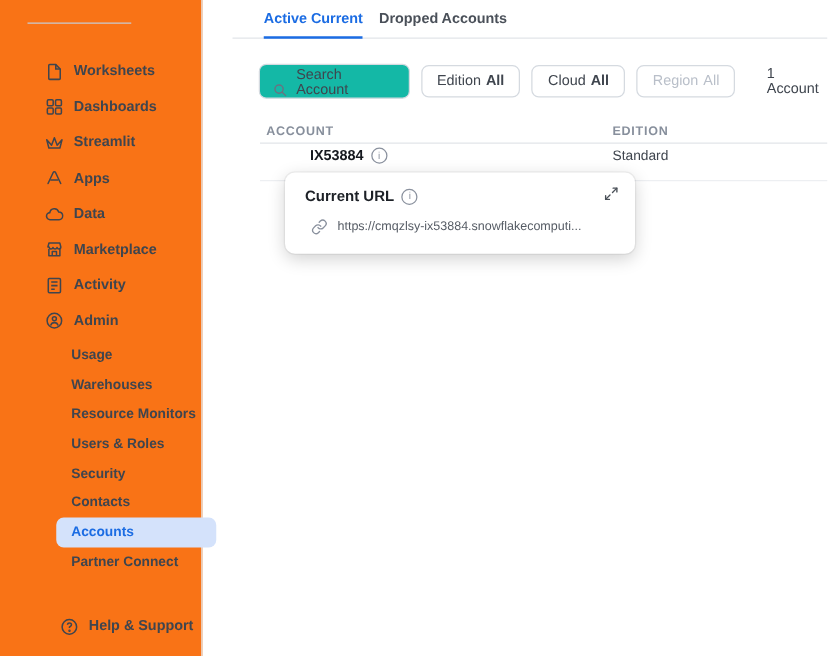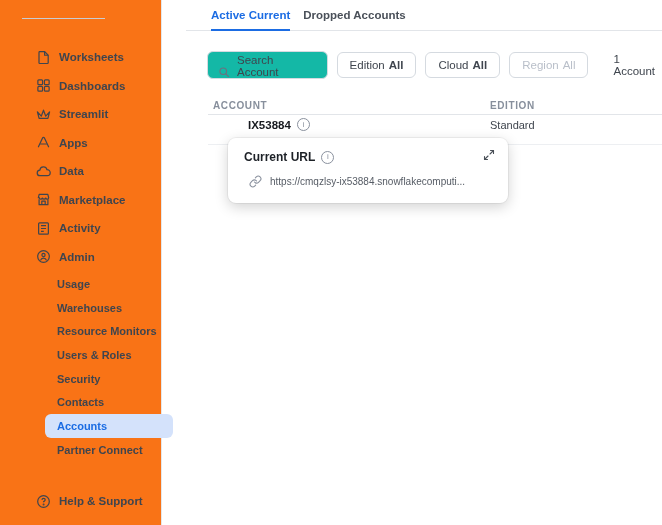--- a/index.html
+++ b/index.html
@@ -24,21 +24,21 @@
   .nav-item .icn{width:16px;height:16px;display:inline-flex;align-items:center;justify-content:center;flex:0 0 16px;}
   .subnav{position:absolute;top:272px;left:0;width:100%;}
   .sub-item{
     height:23.7px;display:flex;align-items:center;padding-left:57px;
     color:#3f454e;font-size:11px;font-weight:bold;cursor:pointer;box-sizing:border-box;
   }
   .sub-item.selected{
     margin-left:45px;width:128px;padding-left:12px;border-radius:6px;
     background:#d4e2fb;color:#1b6ce3;
   }
-  .help-item{position:absolute;top:487px;left:0;width:100%;}
+  .help-item{position:absolute;top:487px;left:12px;width:100%;}
   
   .tabs{
     position:absolute;left:186px;top:0;right:0;height:31px;box-sizing:border-box;
     border-bottom:1px solid #e2e5e9;display:flex;align-items:stretch;
     padding-left:25px;gap:13px;
   }
   .tab{
     display:flex;align-items:center;font-size:11.5px;font-weight:bold;
     color:#4a5059;position:relative;cursor:pointer;
   }

